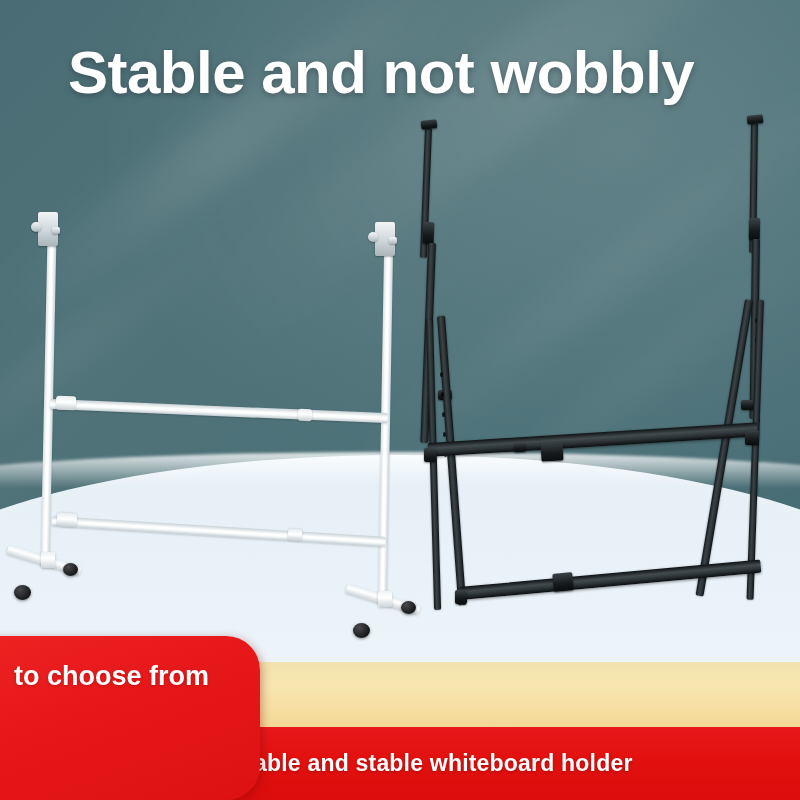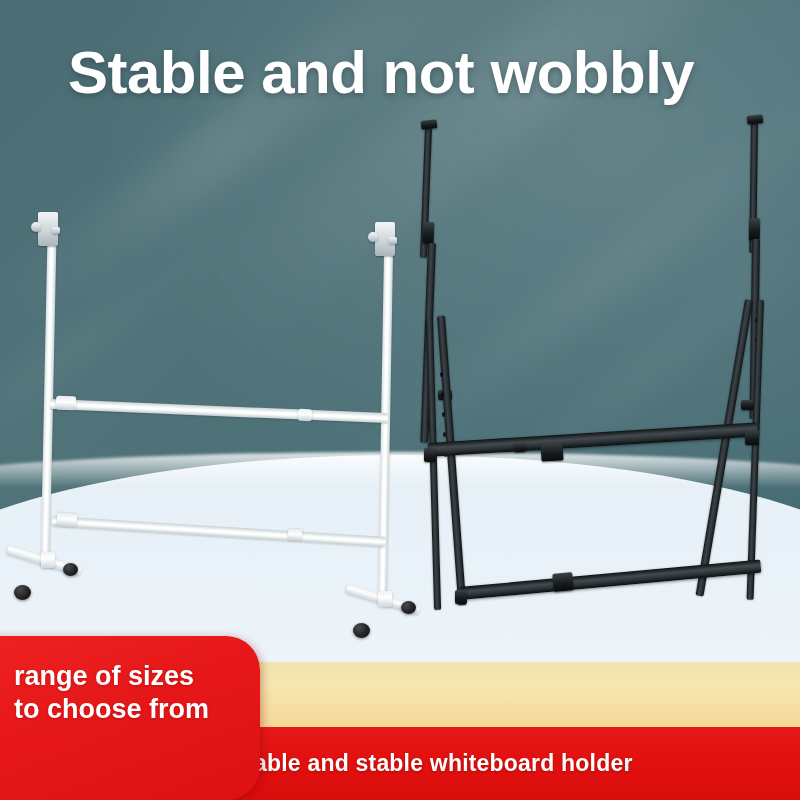--- a/index.html
+++ b/index.html
@@ -186,17 +186,16 @@
   </div>
 
   <div class="headline">Stable and not wobbly</div>
 
   <div class="yellow-band"></div>
   <div class="red-bar"></div>
   <div class="red-bar-label">Movable and stable whiteboard holder</div>
 
   <div class="red-block"></div>
   <div class="red-block-text">
-    <div>range of sizes</div>
     <div>to choose from</div>
   </div>
 
 </div>
 
 </body></html>

